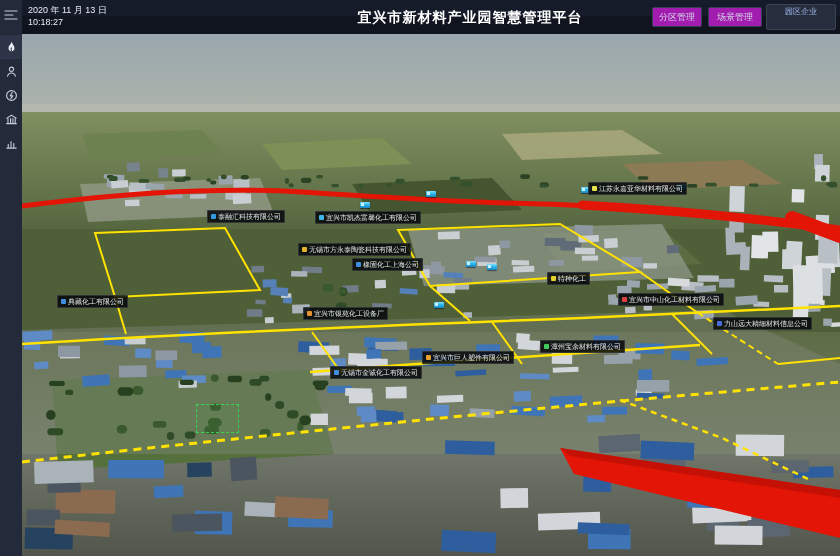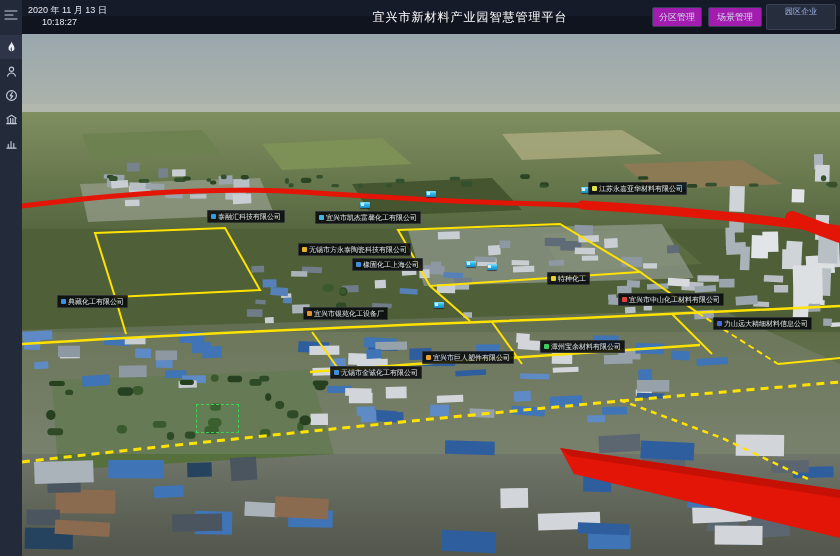--- a/index.html
+++ b/index.html
@@ -2,23 +2,23 @@
 <html><head>
 <meta charset="utf-8">
 <style>
   html,body{margin:0;padding:0;}
   body{width:840px;height:556px;overflow:hidden;position:relative;background:#10141f;
        font-family:"Liberation Sans","DejaVu Sans",sans-serif;-webkit-font-smoothing:antialiased;}
 
   
   .header{position:absolute;left:0;top:0;width:840px;height:16px;background:#161b29;z-index:6;}
   .datetime{position:absolute;left:28px;top:4px;color:#e8ebf2;font-size:9px;line-height:12px;}
-  .datetime .time{margin-left:14px;}
+  .datetime .time{margin-left:0;}
   .app-title{position:absolute;left:calc(50% + 50px);top:9px;transform:translateX(-50%);
-             color:#ffffff;font-size:12px;font-weight:normal;letter-spacing:1px;white-space:nowrap;}
+             color:#ffffff;font-size:14px;font-weight:bold;letter-spacing:1px;white-space:nowrap;}
   .hdr-btn{position:absolute;top:7px;height:20px;background:#a21caf;border:1px solid #353f55;
            border-radius:2px;color:#d3dae8;font-size:9px;display:flex;align-items:center;
            justify-content:center;box-sizing:border-box;cursor:pointer;}
   .btn-partition{left:652px;width:50px;}
   .btn-scene{left:708px;width:54px;text-align:right;}
   .dropdown{position:absolute;left:766px;top:4px;width:70px;height:26px;background:#262d3d;
             border:1px solid #3a4254;border-radius:2px;box-sizing:border-box;cursor:pointer;
             display:flex;flex-direction:column;align-items:center;gap:32px;}
   .dropdown .dd-label{font-size:8px;color:#9fb6e8;margin-top:1px;}
   .dropdown .dd-line{width:62px;height:1px;background:#8a93a6;margin-top:1px;}

